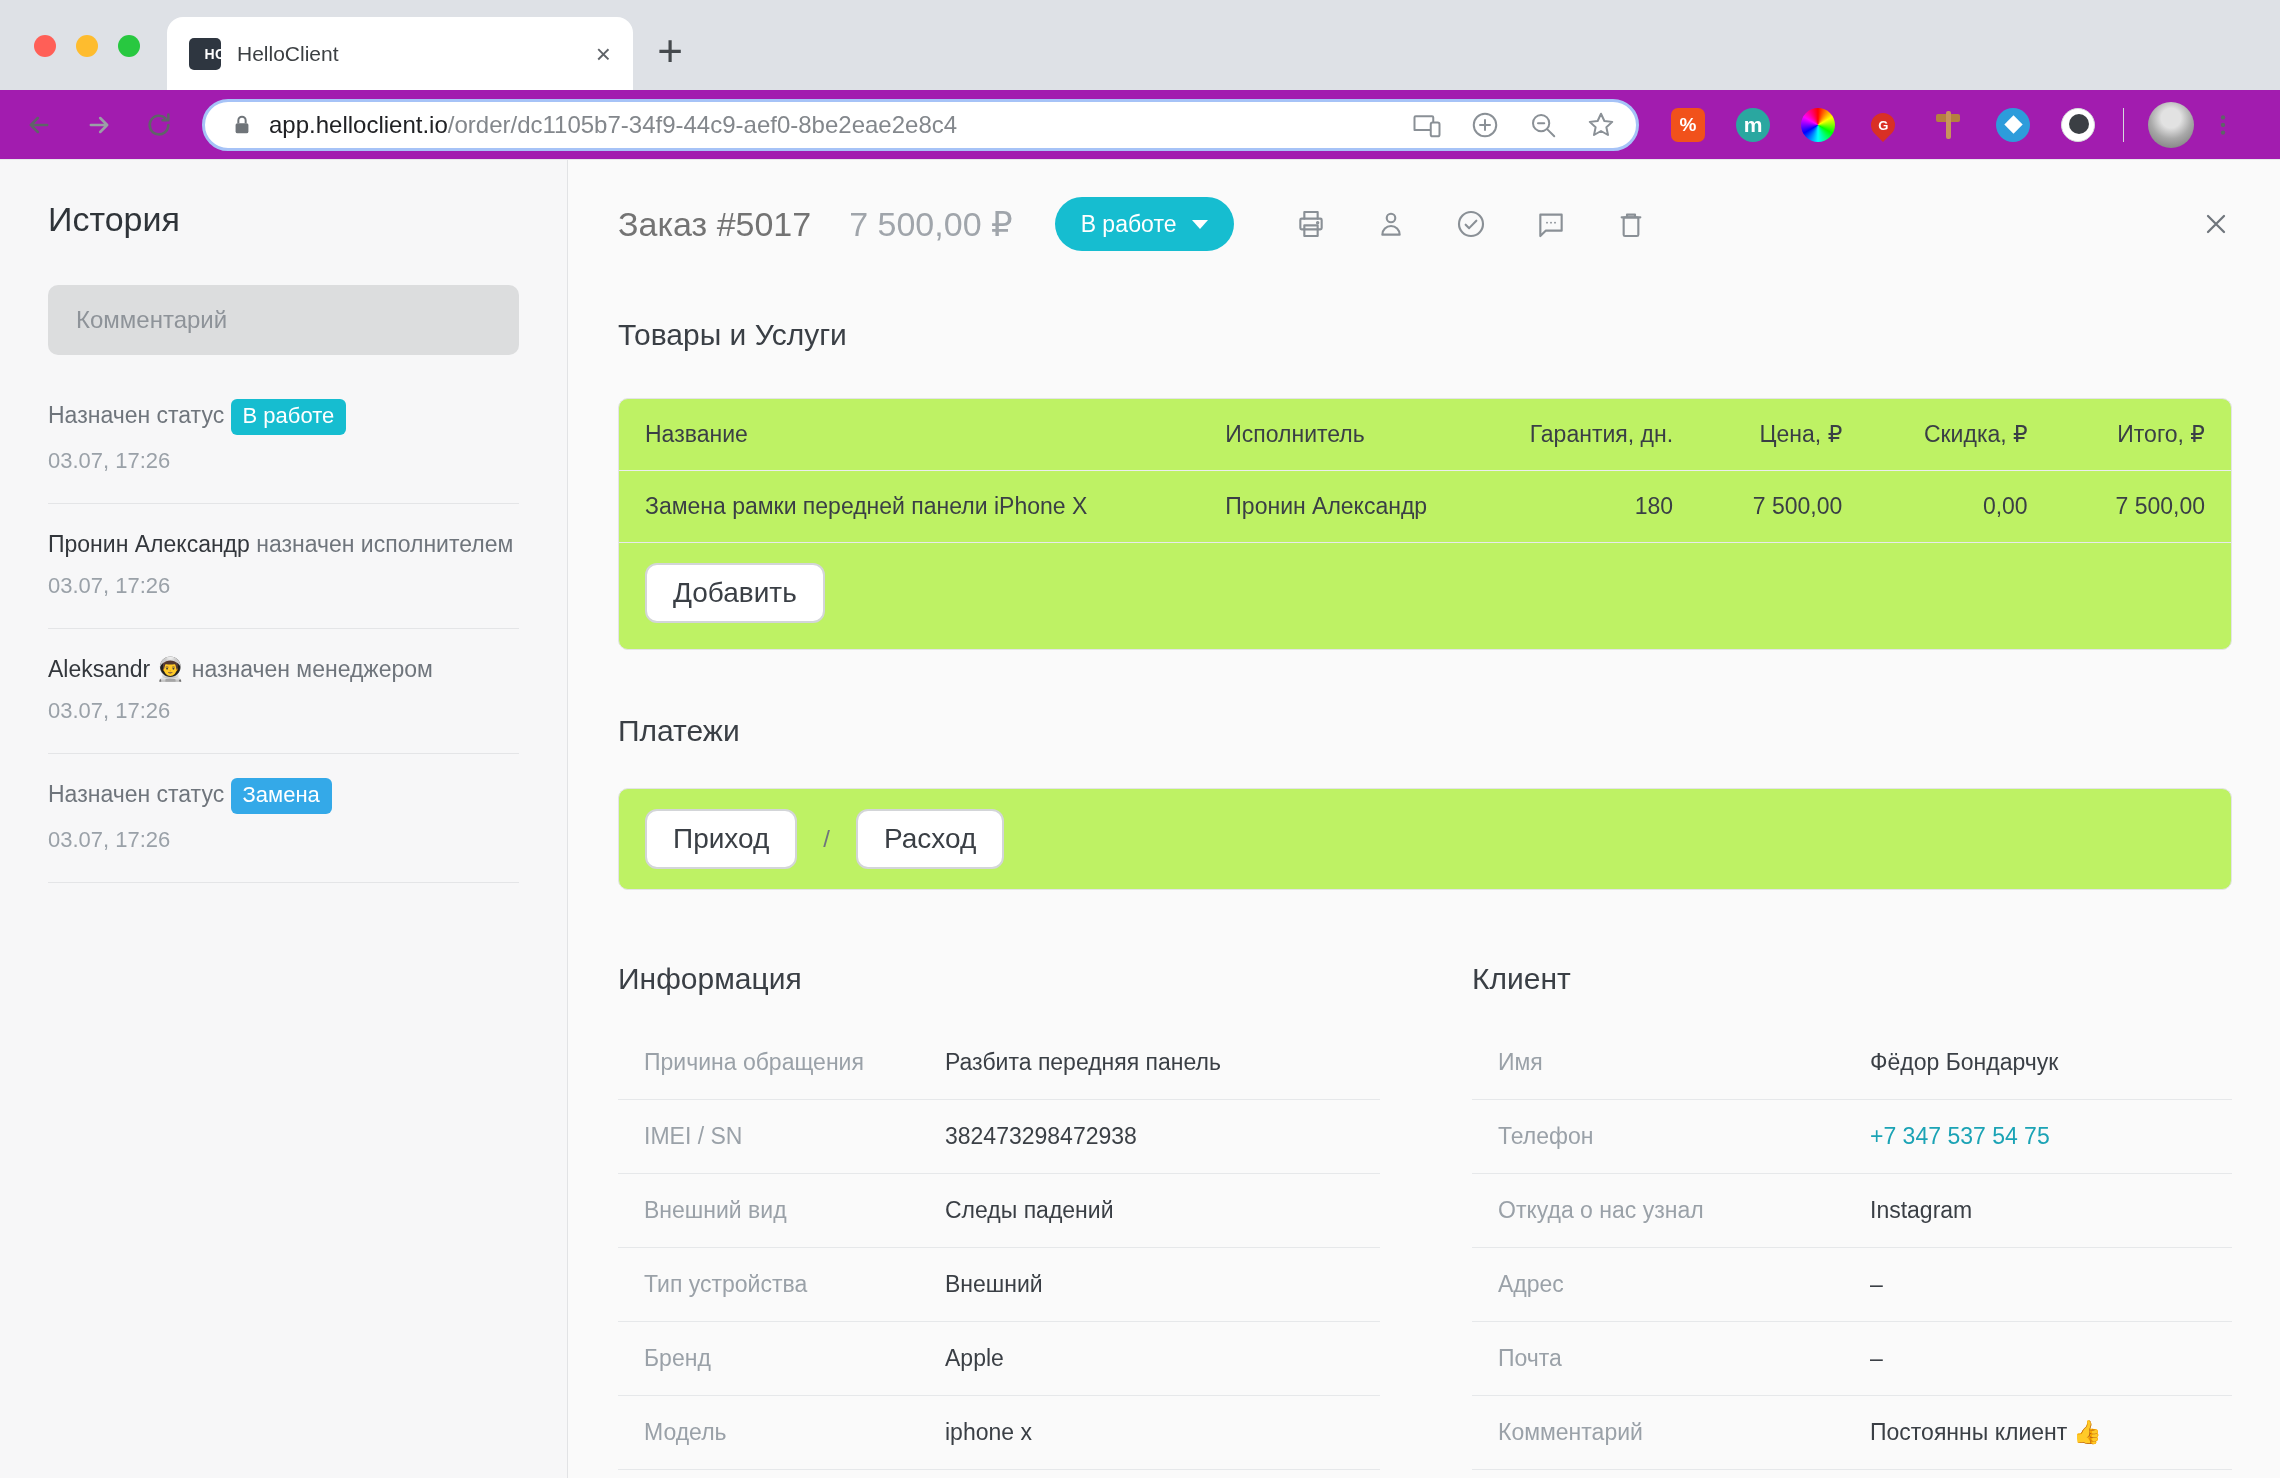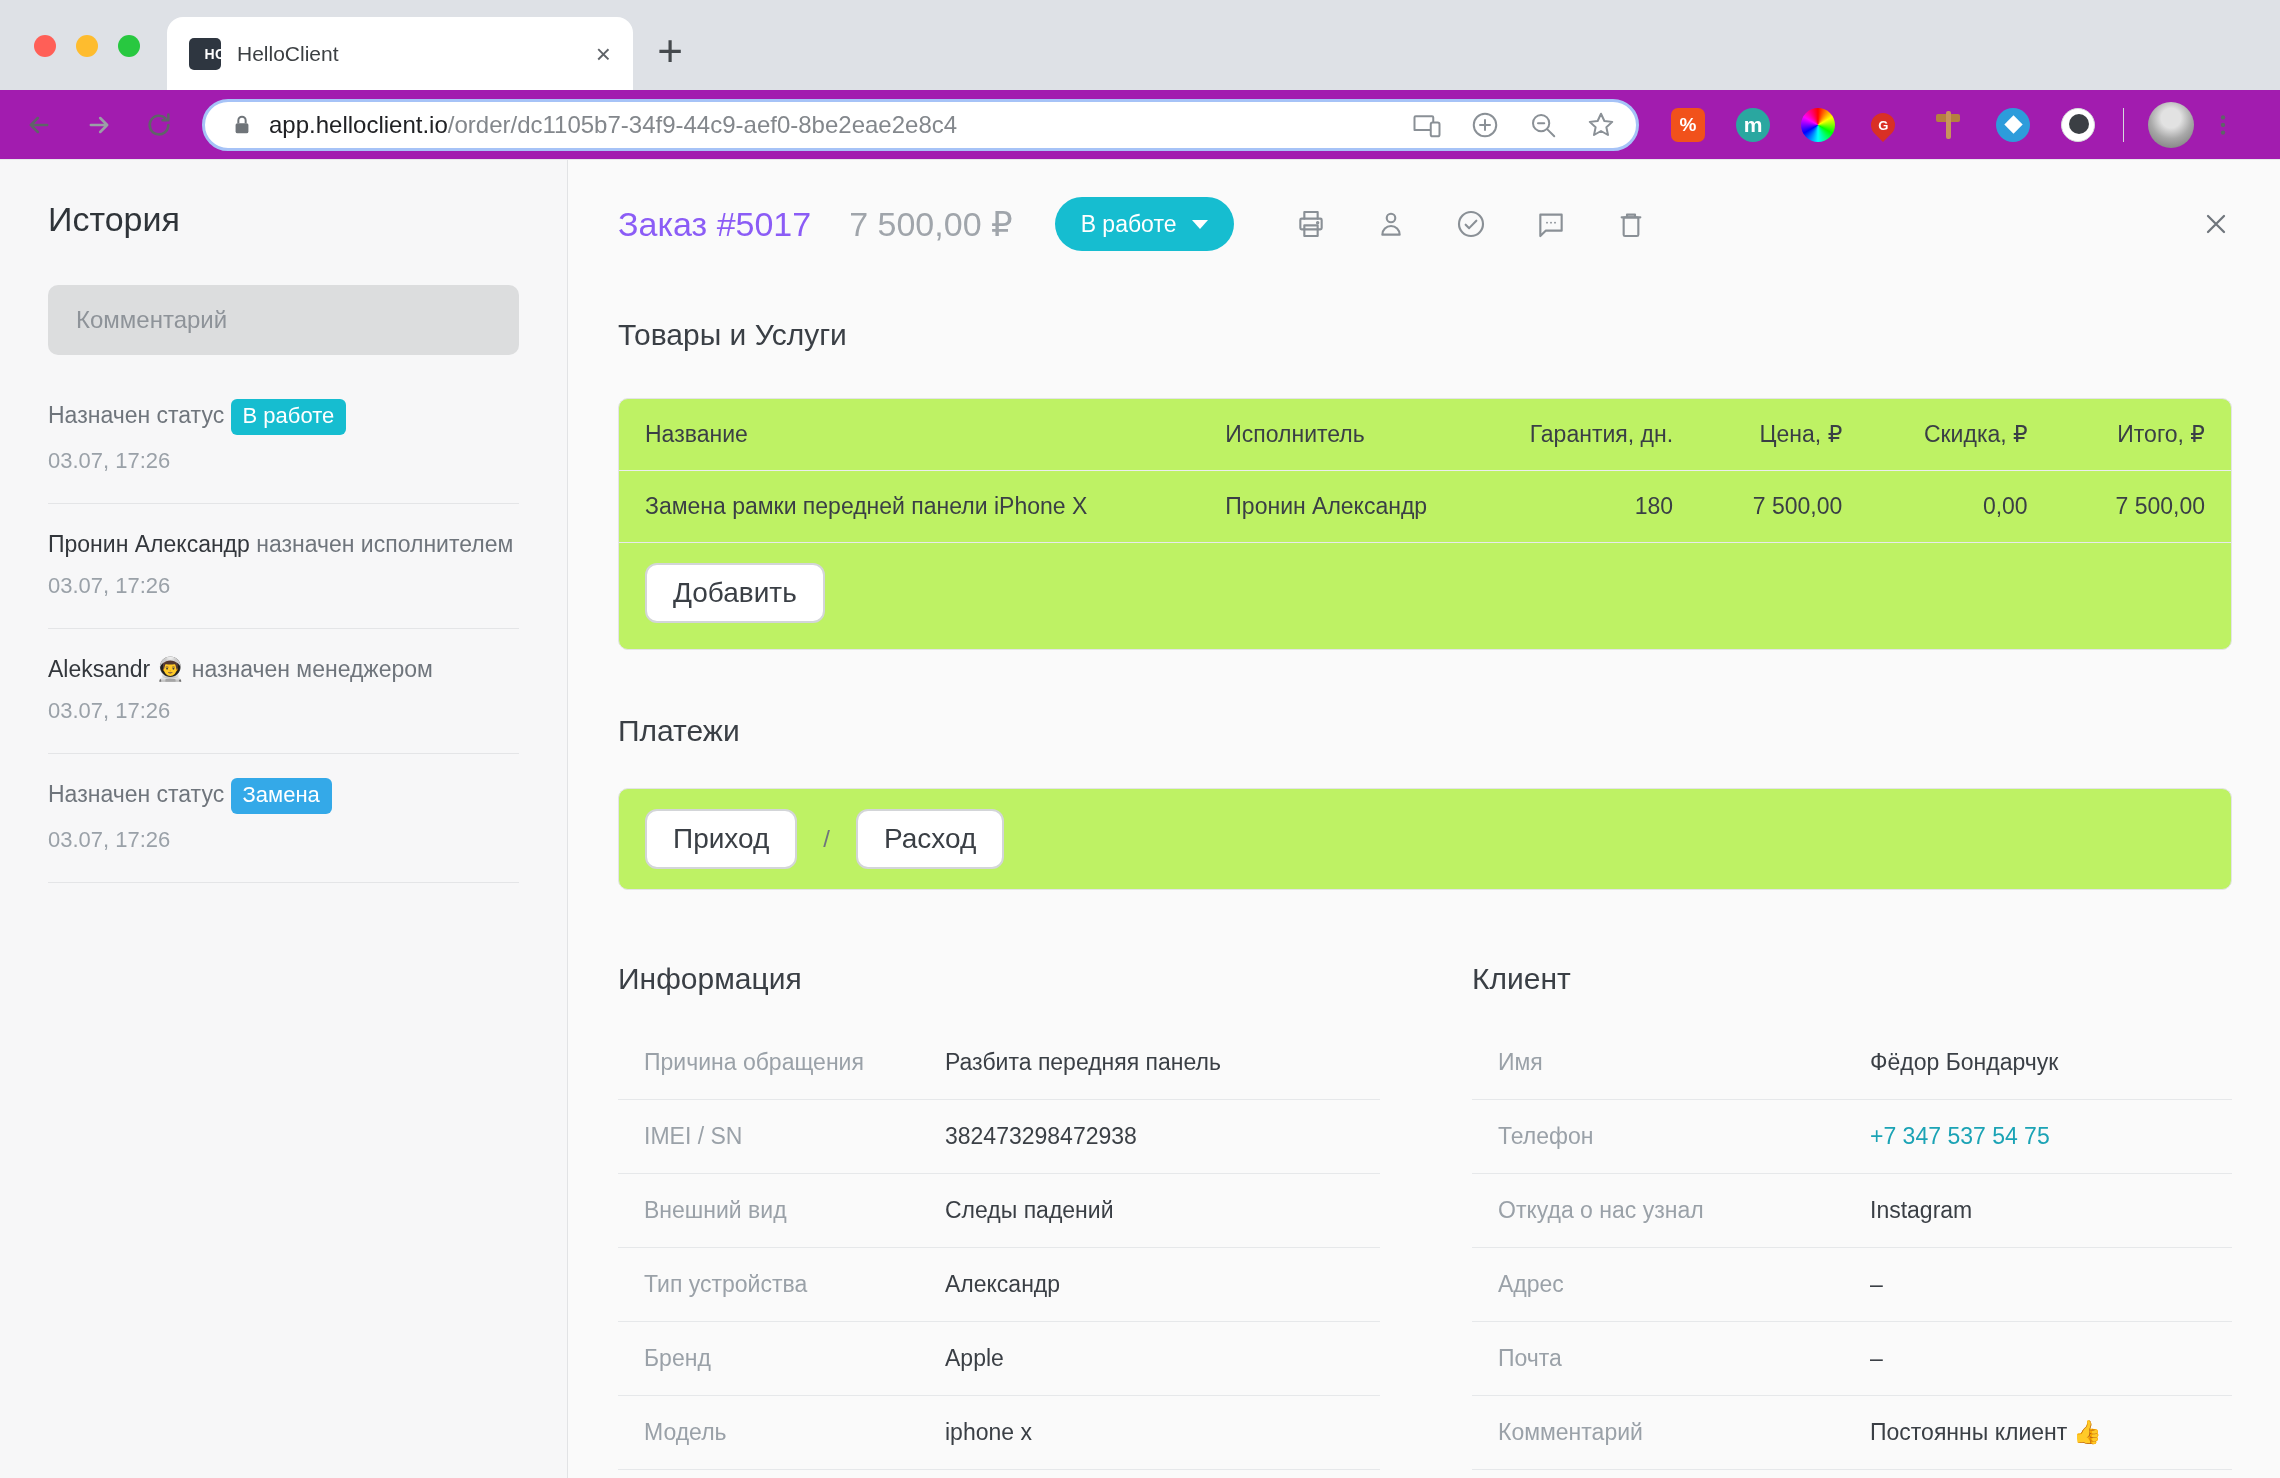--- a/index.html
+++ b/index.html
@@ -64,21 +64,21 @@
   .h-item { padding:24px 0 26px; border-bottom:1px solid #e4e5e7; font-size:23px; line-height:32px; }
   .muted { color:#6f757c; }
   .strong { color:#33373c; }
   .badge { display:inline-block; padding:3px 12px 5px; border-radius:6px; color:#fff; font-size:22px; line-height:28px; }
   .badge--teal { background:#16bdd0; }
   .badge--blue { background:#34a9e8; }
   .h-date { margin-top:10px; font-size:22px; color:#9aa1a8; }
 
   .main { flex:1; background:#fafafa; padding:0 48px 0 50px; }
   .order-header { margin-top:36px; height:56px; display:flex; align-items:center; }
-  .order-title { font-size:34px; font-weight:500; color:#8b5cf6; }
+  .order-title { font-size:34px; font-weight:500; color:#737373; }
   .order-total { margin-left:38px; font-size:34px; font-weight:400; color:#a0a5ab; }
   .status-pill { margin-left:42px; height:54px; padding:0 26px; border:none; border-radius:999px;
                  background:#16bdd0; color:#fff; font-size:23px; display:flex; align-items:center; gap:16px; }
   .caret { width:0; height:0; border-left:8px solid transparent; border-right:8px solid transparent;
            border-top:9px solid #fff; }
   .hdr-icons { margin-left:58px; display:flex; align-items:center; gap:42px; }
   .iconbtn { background:none; border:none; display:flex; align-items:center; justify-content:center; width:38px; height:38px; }
   .close-main { margin-left:auto; background:none; border:none; display:flex; }
 
   .sec-title { font-size:30px; font-weight:400; color:#3a3f45; }
@@ -360,21 +360,21 @@
           <div class="kv-row">
             <span class="kv-label">IMEI / SN</span>
             <span class="kv-value">382473298472938</span>
           </div>
           <div class="kv-row">
             <span class="kv-label">Внешний вид</span>
             <span class="kv-value">Следы падений</span>
           </div>
           <div class="kv-row">
             <span class="kv-label">Тип устройства</span>
-            <span class="kv-value">Александр</span>
+            <span class="kv-value">Внешний</span>
           </div>
           <div class="kv-row">
             <span class="kv-label">Бренд</span>
             <span class="kv-value">Apple</span>
           </div>
           <div class="kv-row">
             <span class="kv-label">Модель</span>
             <span class="kv-value">iphone x</span>
           </div>
         </div>

